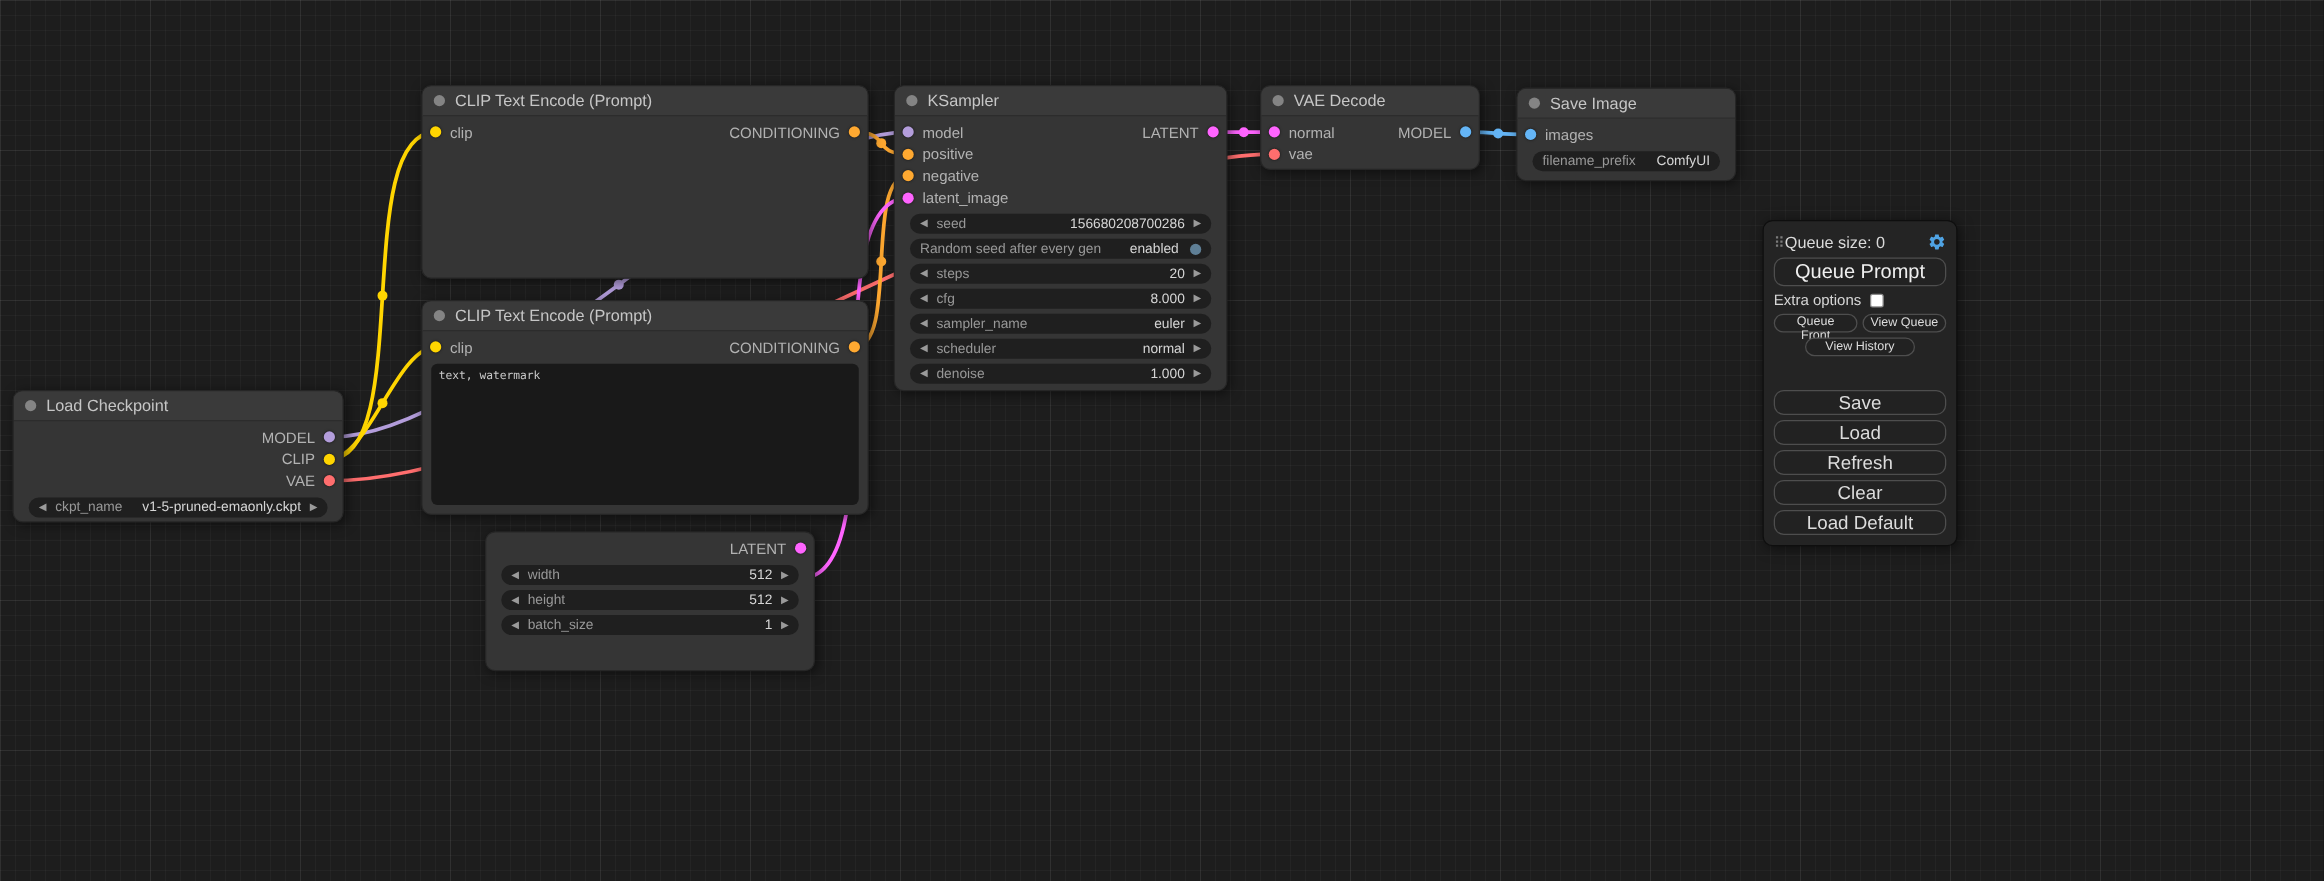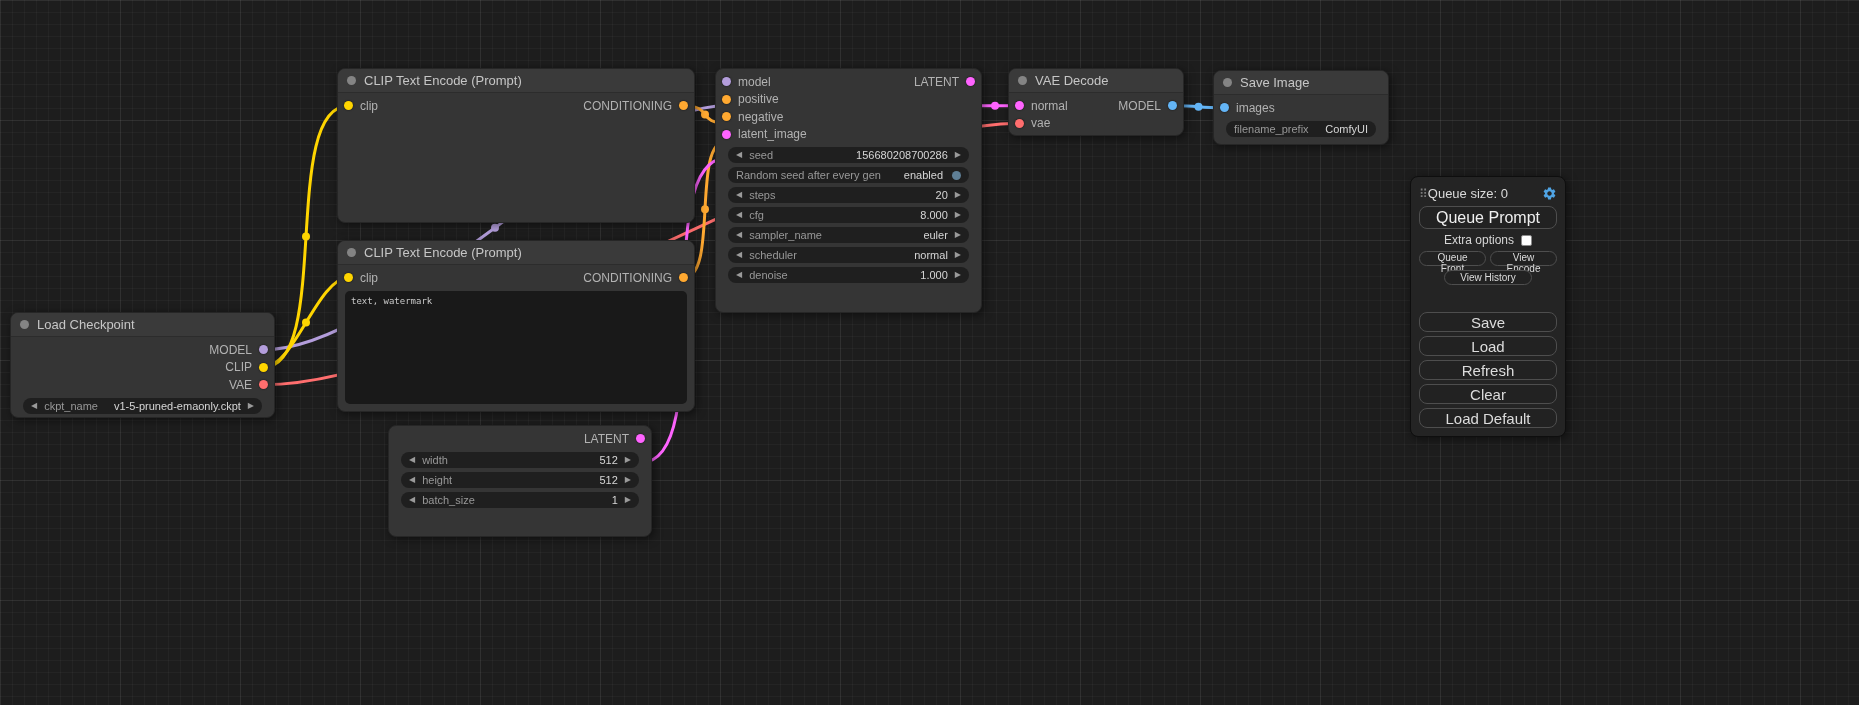--- a/index.html
+++ b/index.html
@@ -57,21 +57,21 @@
   .menu { position:absolute; z-index:3; left:1410px; top:176px; width:156px;
     background:#242424; border:1px solid #0e0e0e; border-radius:8px; padding:8px;
     display:flex; flex-direction:column; gap:4px; box-shadow:2px 2px 10px rgba(0,0,0,.5); }
   .menu-header { display:flex; align-items:center; color:#dadada; font-size:13px; height:17px; }
   .drag-handle { color:#7a7a7a; font-size:12px; cursor:move; }
   .queue-size { flex:1; text-align:left; }
   .gear { display:flex; color:var(--c,#4fa3e3); cursor:pointer; }
   .btn { background:#222; border:1px solid #4e4e4e; border-radius:8px; color:#dcdcdc;
     font-family:inherit; cursor:pointer; display:block; }
   .btn-queue { height:23px; font-size:16px; color:#efefef; }
-  .extra-row { display:flex; align-items:center; justify-content:center; gap:7px; height:14px;
+  .extra-row { display:flex; align-items:center; gap:7px; height:14px;
     color:#d6d6d6; font-size:12px; }
   .checkbox { width:11px; height:11px; background:#ffffff; border:1px solid #8a8a8a;
     border-radius:2px; cursor:pointer; }
   .small-row { display:flex; gap:4px; }
   .btn-small { font-size:10px; height:15px; padding:0 5px; flex:1; }
   .btn-center { align-self:center; flex:0 0 auto; width:88px; }
   .btn-big { height:20px; font-size:15px; }
   .gap-top { margin-top:23px; }
 </style>
 </head>
@@ -199,20 +199,24 @@
       <div class="widget">
         <span class="arrow">◀</span>
         <span class="w-label">batch_size</span>
         <span class="w-value">1</span>
         <span class="arrow">▶</span>
       </div>
     </div>
   </div>
 
   <div class="node" id="node-ksampler">
+    <div class="node-title">
+      <span class="node-dot"></span>
+      <span class="node-title-text">KSampler</span>
+    </div>
     <div class="slots">
       <div class="slot-row">
         <div class="slot-in">
           <span class="slot-dot" style="--c: #B39DDB;"></span>
           <span class="slot-label">model</span>
         </div>
         <div class="slot-out">
           <span class="slot-label">LATENT</span>
           <span class="slot-dot" style="--c: #FF64FF;"></span>
         </div>
@@ -337,21 +341,21 @@
         </svg>
       </span>
     </div>
     <button class="btn btn-queue">Queue Prompt</button>
     <div class="extra-row">
       <span>Extra options</span>
       <span class="checkbox"></span>
     </div>
     <div class="small-row">
       <button class="btn btn-small">Queue Front</button>
-      <button class="btn btn-small">View Encode</button>
+      <button class="btn btn-small">View Queue</button>
     </div>
     <button class="btn btn-small btn-center">View History</button>
     <button class="btn btn-big gap-top">Save</button>
     <button class="btn btn-big">Load</button>
     <button class="btn btn-big">Refresh</button>
     <button class="btn btn-big">Clear</button>
     <button class="btn btn-big">Load Default</button>
   </div>
 
 </div>

